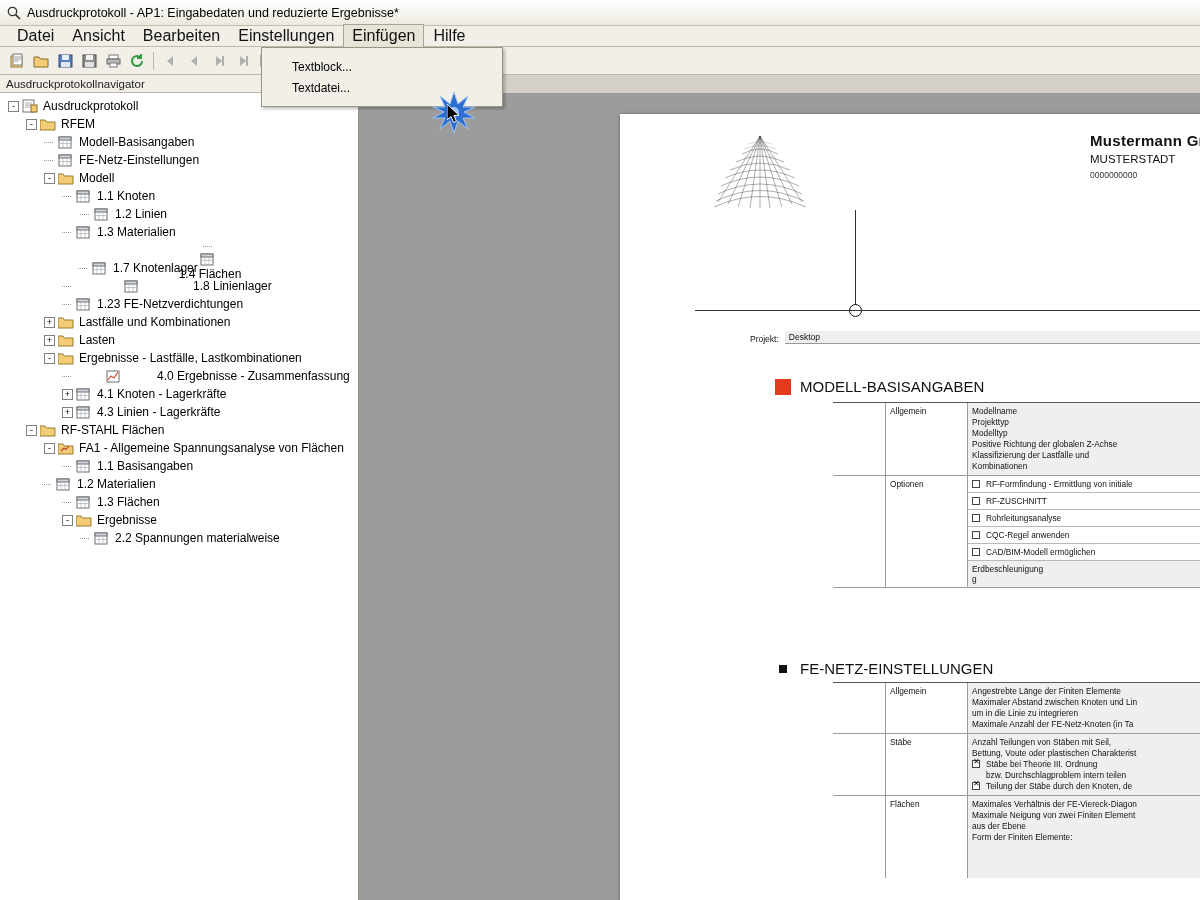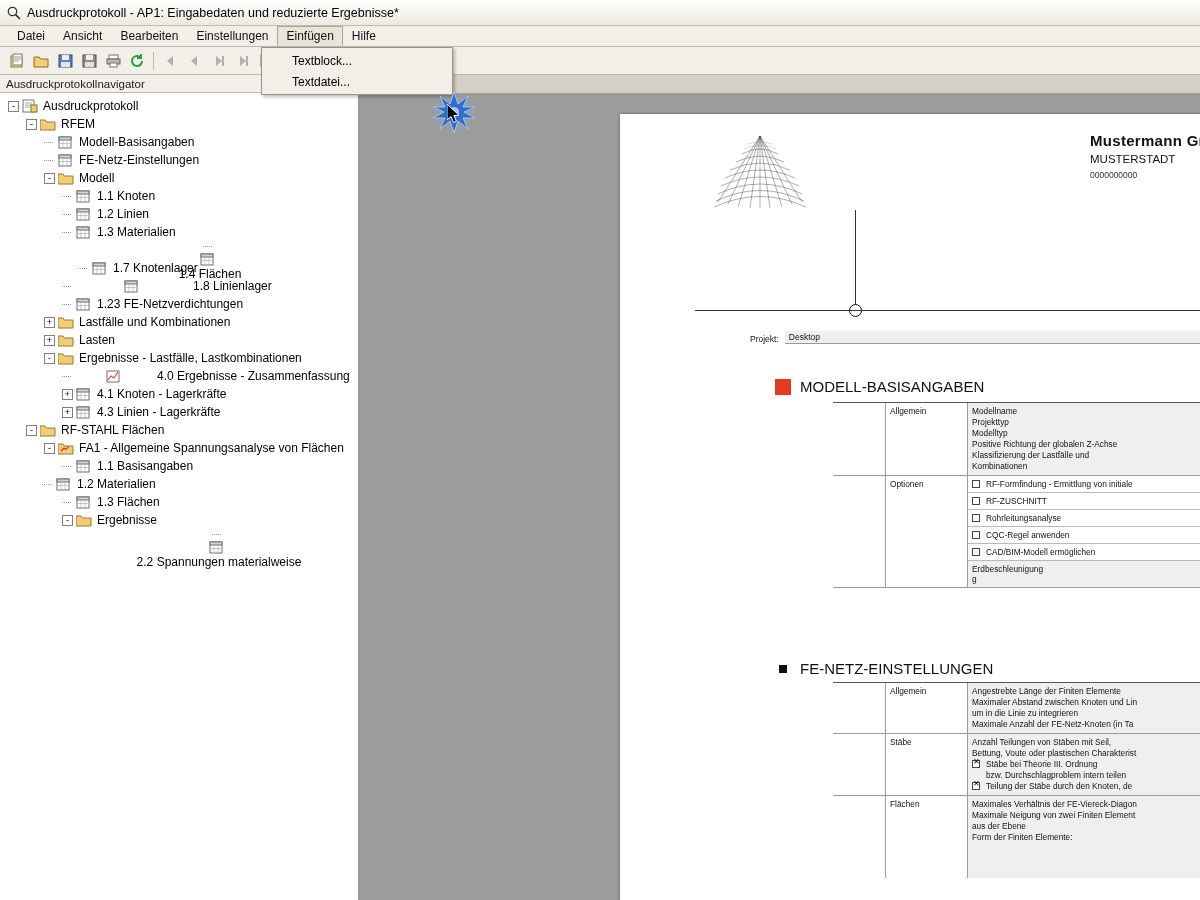--- a/index.html
+++ b/index.html
@@ -40,21 +40,21 @@
     background: #f1efe8;
     display: flex;
     align-items: center;
     padding-left: 8px;
     border-bottom: 1px solid #bdb9ad;
     position: relative;
     z-index: 30;
   }
   .menubar .menu-item {
     padding: 3px 9px;
-    font-size: 12px;
+    font-size: 16px;
     color: #111;
     cursor: default;
   }
   .menubar .menu-item.open {
     background: #e8e4d8;
     border: 1px solid #a9a497;
     border-bottom: 1px solid #e8e4d8;
     padding: 2px 8px;
     position: relative;
     z-index: 40;
@@ -77,26 +77,26 @@
     border-radius: 2px;
   }
   .tb-btn.active { border: 1px solid #b09a4a; background: #fdf3c8; }
   .tb-sep { width: 1px; height: 18px; background: #bdb9ad; margin: 0 3px; }
 
   
   .dropdown {
     position: absolute;
     left: 261px;
     top: 47px;
-    width: 192px;
+    width: 242px;
     background: #f1efe8;
     border: 1px solid #9a9484;
     box-shadow: 2px 2px 3px rgba(0,0,0,0.25);
     z-index: 50;
-    padding: 2px 0;
+    padding: 8px 0;
   }
   .dropdown .dd-item {
     height: 21px;
     display: flex;
     align-items: center;
     padding-left: 30px;
     font-size: 12px;
     color: #000;
   }
   .dropdown .dd-item.selected {
@@ -400,21 +400,21 @@
             </svg></span>
           <span class="ico">
             <svg width="15" height="13" viewBox="0 0 15 13">
               <rect x="1" y="1" width="12" height="11" fill="#fff" stroke="#6f6f6f"></rect>
               <rect x="1" y="1" width="12" height="3" fill="#cfd6df" stroke="#6f6f6f"></rect>
               <path d="M5 4v8M9 4v8M1 7.5h12" stroke="#a9b0b8" stroke-width="0.7"></path>
             </svg>
           </span>
           <span>1.1 Knoten</span>
         </div>
-        <div class="node" style="padding-left: 62px;">
+        <div class="node" style="padding-left: 80px;">
           <span class="dash"><svg width="11" height="11" viewBox="0 0 11 11">
               <line x1="0" y1="5.5" x2="9" y2="5.5" stroke="#9a9a9a" stroke-dasharray="1 1"></line>
             </svg></span>
           <span class="ico">
             <svg width="15" height="13" viewBox="0 0 15 13">
               <rect x="1" y="1" width="12" height="11" fill="#fff" stroke="#6f6f6f"></rect>
               <rect x="1" y="1" width="12" height="3" fill="#cfd6df" stroke="#6f6f6f"></rect>
               <path d="M5 4v8M9 4v8M1 7.5h12" stroke="#a9b0b8" stroke-width="0.7"></path>
             </svg>
           </span>
@@ -606,21 +606,21 @@
         </div>
         <div class="node" style="padding-left: 62px;">
           <span class="expander">-</span>
           <span class="ico">
             <svg width="16" height="13" viewBox="0 0 16 13">
               <path d="M0 2h5l1.5 2H15v8H0z" fill="#f3cd76" stroke="#9a7b2c"></path>
             </svg>
           </span>
           <span>Ergebnisse</span>
         </div>
-        <div class="node" style="padding-left: 80px; flex-direction: column;">
+        <div class="node" style="padding-left: 80px;">
           <span class="dash"><svg width="11" height="11" viewBox="0 0 11 11">
               <line x1="0" y1="5.5" x2="9" y2="5.5" stroke="#9a9a9a" stroke-dasharray="1 1"></line>
             </svg></span>
           <span class="ico">
             <svg width="15" height="13" viewBox="0 0 15 13">
               <rect x="1" y="1" width="12" height="11" fill="#fff" stroke="#6f6f6f"></rect>
               <rect x="1" y="1" width="12" height="3" fill="#cfd6df" stroke="#6f6f6f"></rect>
               <path d="M5 4v8M9 4v8M1 7.5h12" stroke="#a9b0b8" stroke-width="0.7"></path>
             </svg>
           </span>

